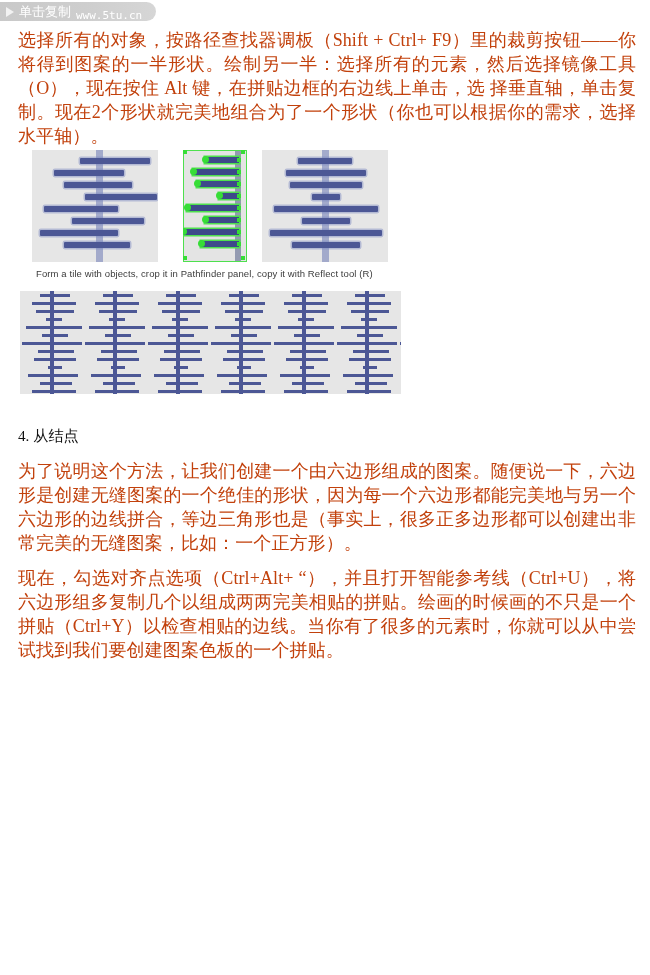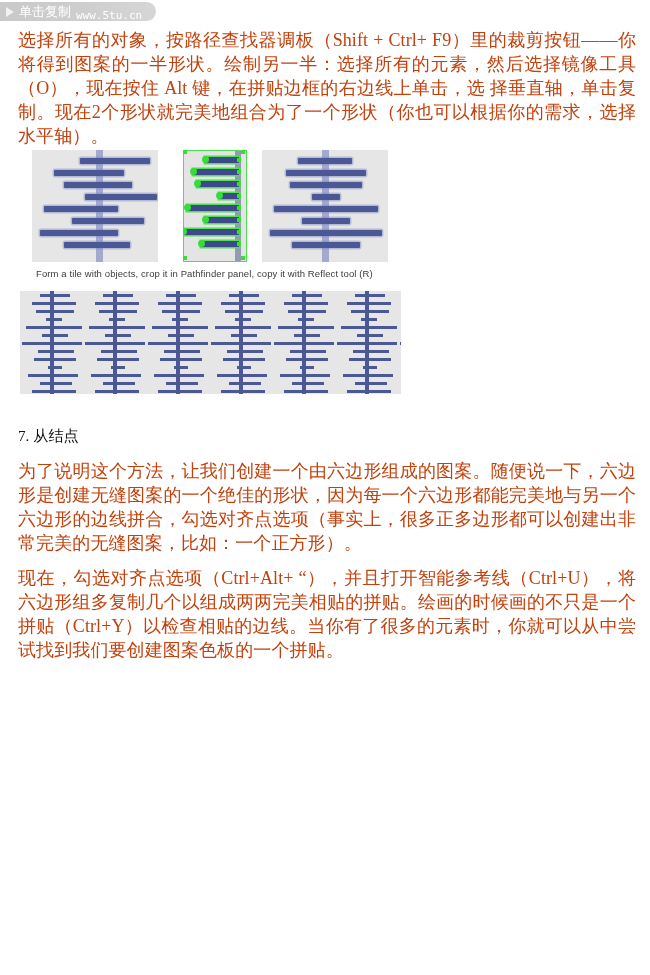--- a/index.html
+++ b/index.html
@@ -194,23 +194,23 @@
   <span class="wm-title">单击复制</span>
   <span class="wm-url">www.5tu.cn</span>
 </div>
 
 <div class="content">
 
   <p class="para">选择所有的对象，按路径查找器调板（Shift + Ctrl+ F9）里的裁剪按钮——你将得到图案的一半形状。绘制另一半：选择所有的元素，然后选择镜像工具（O），现在按住 Alt 键，在拼贴边框的右边线上单击，选 择垂直轴，单击复制。现在2个形状就完美地组合为了一个形状（你也可以根据你的需求，选择水平轴）。</p>
 
   <div class="spacer-figure"></div>
 
-  <h2 class="section-head">7. 从结点</h2>
-
-  <p class="para">为了说明这个方法，让我们创建一个由六边形组成的图案。随便说一下，六边形是创建无缝图案的一个绝佳的形状，因为每一个六边形都能完美地与另一个六边形的边线拼合，勾选对齐点选项（事实上，很多正多边形都可以创建出非常完美的无缝图案，比如：一个正方形）。</p>
+  <h2 class="section-head">4. 从结点</h2>
+
+  <p class="para">为了说明这个方法，让我们创建一个由六边形组成的图案。随便说一下，六边形是创建无缝图案的一个绝佳的形状，因为每一个六边形都能完美地与另一个六边形的边线拼合，等边三角形也是（事实上，很多正多边形都可以创建出非常完美的无缝图案，比如：一个正方形）。</p>
   <p class="para">现在，勾选对齐点选项（Ctrl+Alt+ “），并且打开智能参考线（Ctrl+U），将六边形组多复制几个以组成两两完美相贴的拼贴。绘画的时候画的不只是一个拼贴（Ctrl+Y）以检查相贴的边线。当你有了很多的元素时，你就可以从中尝试找到我们要创建图案色板的一个拼贴。</p>
 
 </div>
 
 <div class="figure-row">
 
   <div class="panel panel-a" id="panelA">
     <div class="spine" id="spineA" style="left: 64px;"></div>
   <div class="bar" style="left: 48px; top: 8px; width: 70px;"></div>
       <div class="bar" style="left: 22px; top: 20px; width: 70px;"></div>

